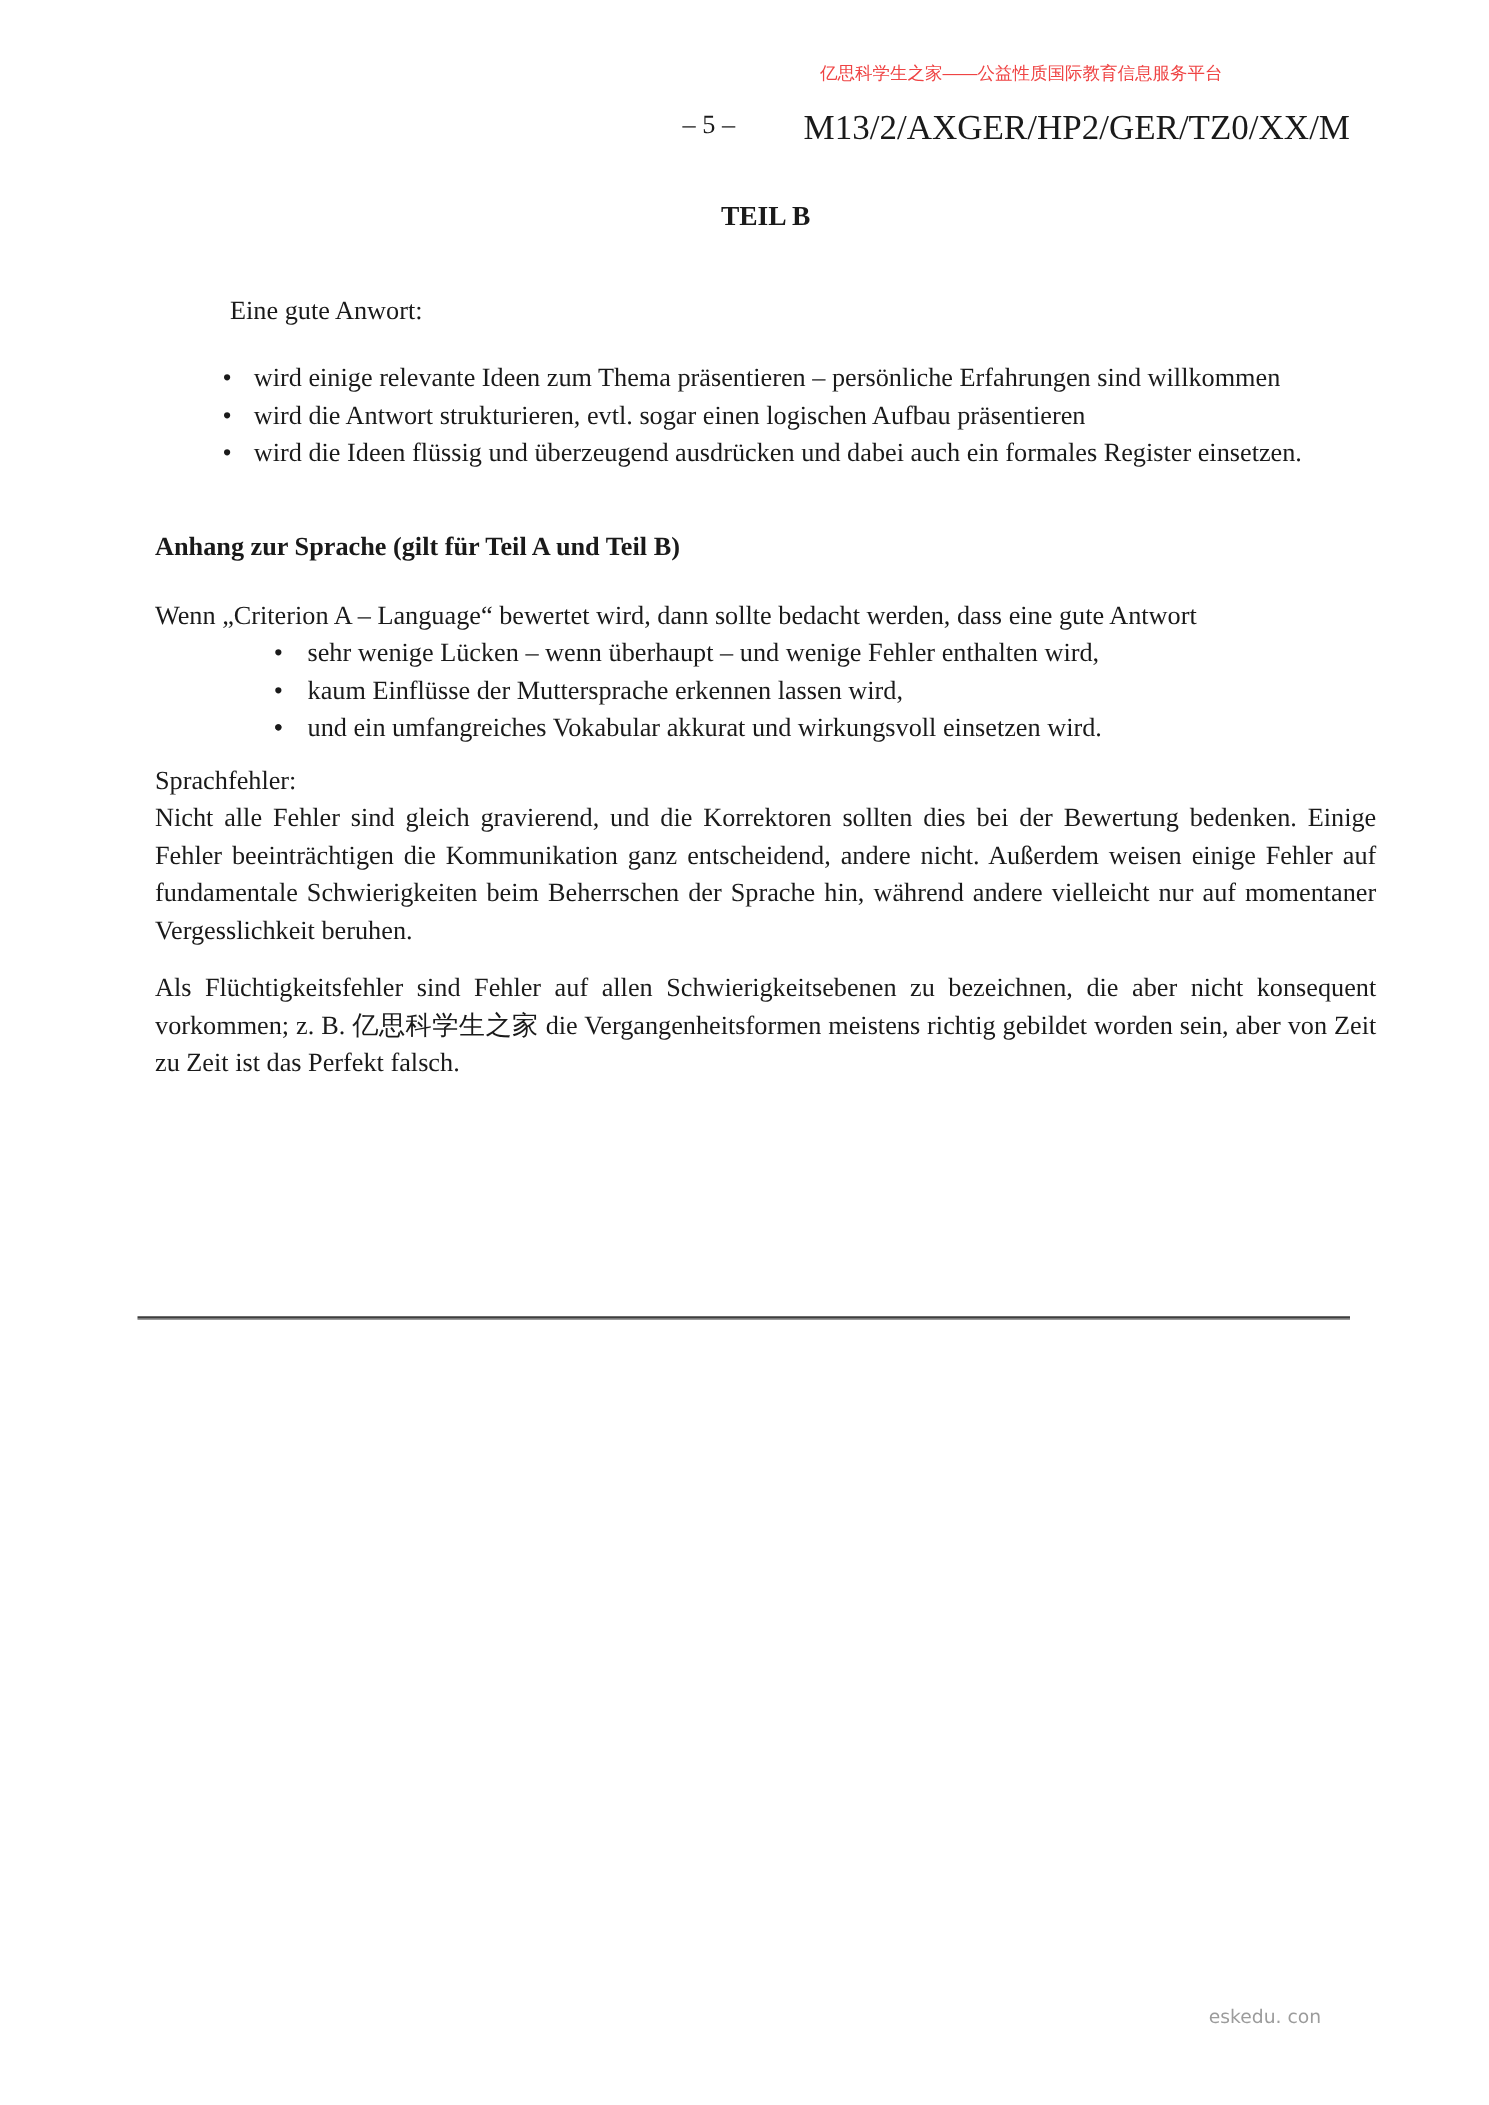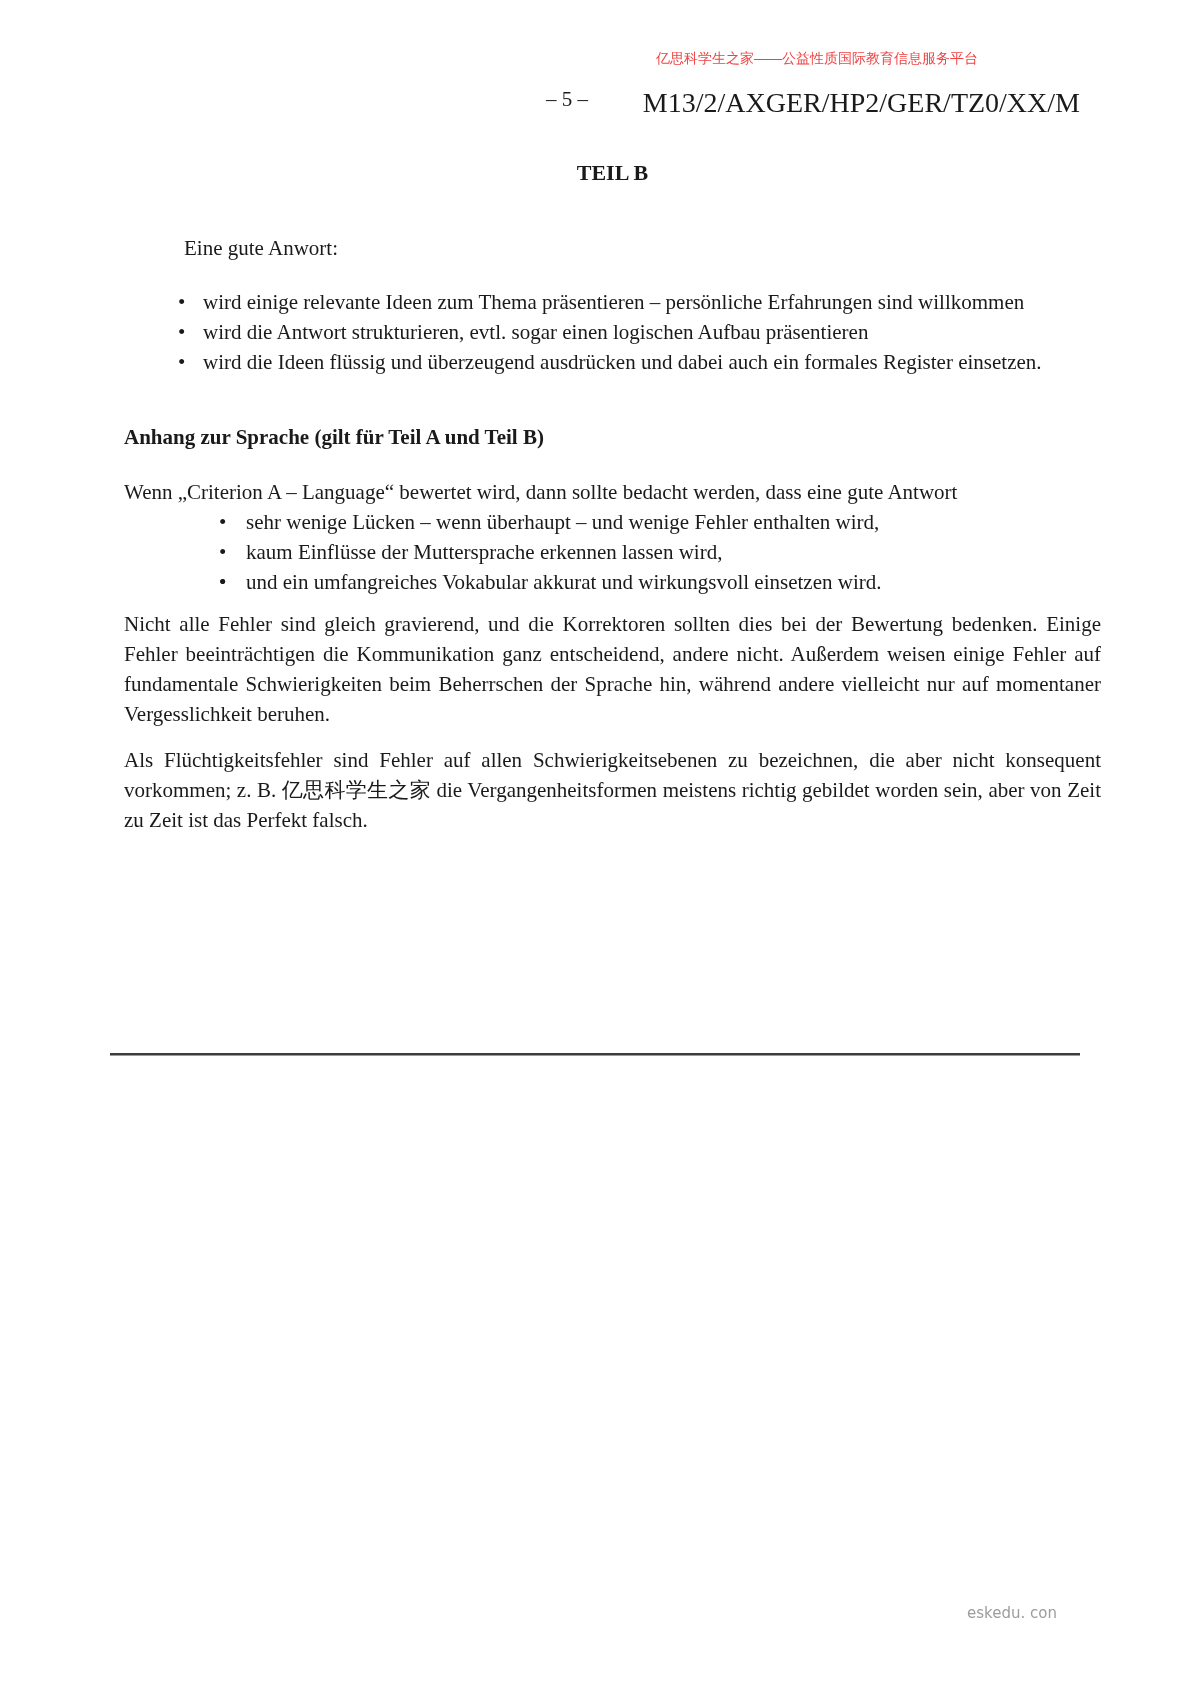--- a/index.html
+++ b/index.html
@@ -154,20 +154,21 @@
       <li>
         <span class="dot">•</span>
       </li>
       <li>
         <span class="dot">•</span>
         <span>und ein umfangreiches Vokabular akkurat und wirkungsvoll einsetzen wird.</span>
       </li>
     </ul>
 
     <div class="sprachfehler-block">
+      <div>Sprachfehler:</div>
       <p class="para-justified">Nicht alle Fehler sind gleich gravierend, und die Korrektoren sollten dies bei der Bewertung bedenken.  Einige Fehler beeinträchtigen die Kommunikation ganz entscheidend, andere nicht. Außerdem weisen einige Fehler auf fundamentale Schwierigkeiten beim Beherrschen der Sprache hin, während andere vielleicht nur auf momentaner Vergesslichkeit beruhen.</p>
     </div>
 
     <p class="para-fluechtigkeit">Als Flüchtigkeitsfehler sind Fehler auf allen Schwierigkeitsebenen zu bezeichnen, die aber nicht konsequent vorkommen; z. B. 亿思科学生之家 die Vergangenheitsformen meistens richtig gebildet worden sein, aber von Zeit zu Zeit ist das Perfekt falsch.</p>
 
   </div>
 
   <div class="bottom-rule"></div>
 
   <div class="footer-watermark">eskedu. con</div>

